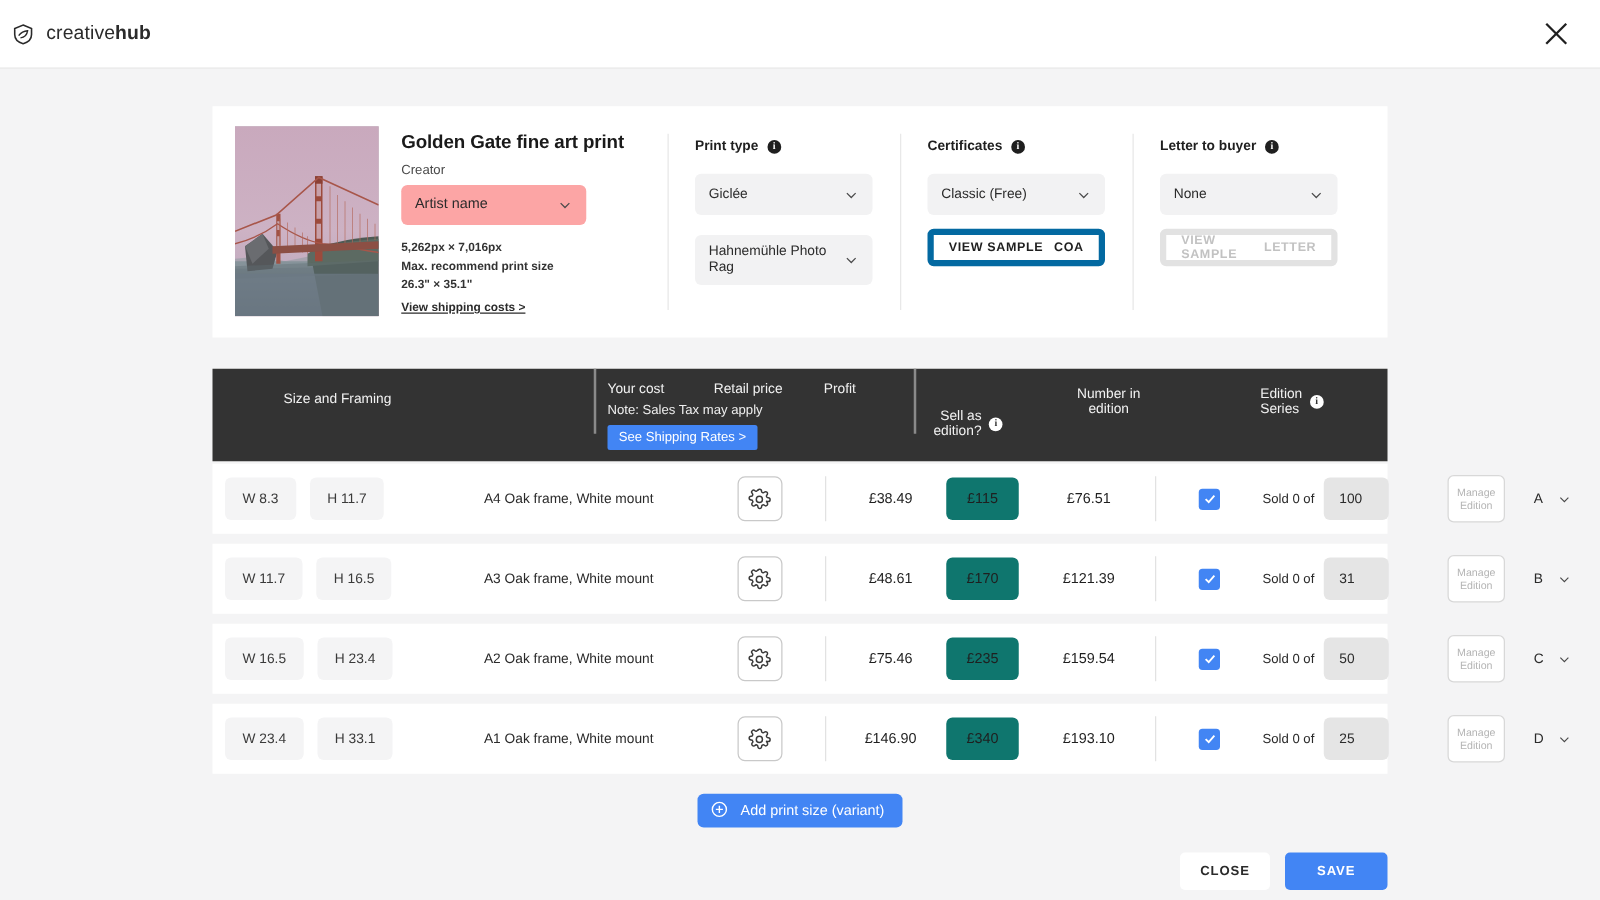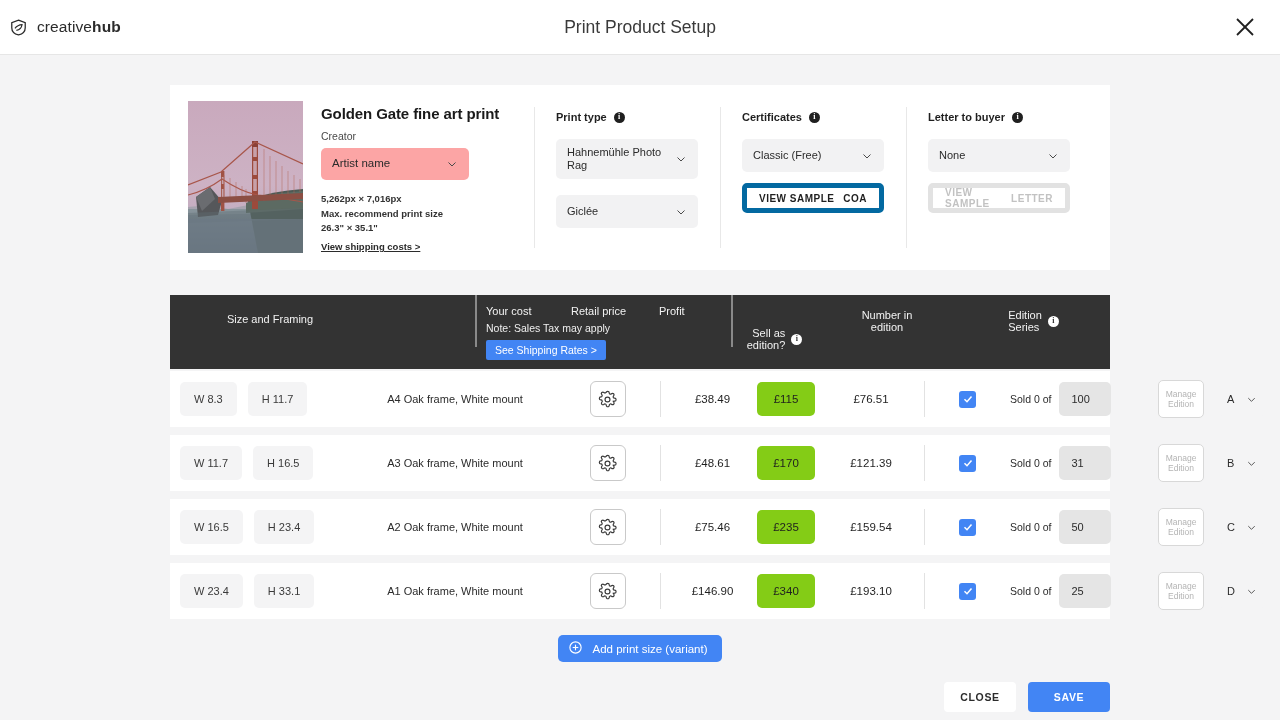--- a/index.html
+++ b/index.html
@@ -183,21 +183,21 @@
   }
   .sizes { display: flex; gap: 11px; padding-left: 10px; }
   .frame-txt { font-size: 11px; color: #2b2b2b; text-align: center; width: 100%; }
   .gearbtn {
     width: 36px; height: 36px; border: 1px solid #c9c9c9; border-radius: 6px;
     background: #fff; display: flex; align-items: center; justify-content: center;
     margin: 0 auto; cursor: pointer;
   }
   .cost-txt { font-size: 11.5px; color: #1f1f1f; text-align: center; width: 100%; }
   .retail-in {
-    background: #84cc16; border-radius: 5px; height: 34px; width: 58px;
+    background: #0f766e; border-radius: 5px; height: 34px; width: 58px;
     display: flex; align-items: center; justify-content: center;
     font-size: 11.5px; color: #1f1f1f; margin: 0 auto; cursor: text;
   }
   .chk {
     width: 17px; height: 17px; border-radius: 3px; background: #4285f4;
     display: flex; align-items: center; justify-content: center;
     margin: 0 auto; cursor: pointer;
   }
   .numcell { display: flex; align-items: center; gap: 8px; }
   .soldtxt { font-size: 10.5px; color: #2b2b2b; white-space: nowrap; }
@@ -245,21 +245,20 @@
 <div class="topbar">
   <div class="brand">
     <span class="brand-logo">
       <svg viewBox="0 0 24 24" width="19" height="19" fill="none" stroke="#2b2b2b" stroke-width="1.6">
         <path d="M12 2.6 L20.5 6 v6.2 c0 5-3.8 8-8.5 9.2 C7.3 20.2 3.5 17.2 3.5 12.2 V6 Z"></path>
         <path d="M7.5 13.2 c2.6-3.4 5.6-4.6 9-4.8 -0.6 4-3.4 6.6-7.2 7.2" stroke-width="1.4"></path>
       </svg>
     </span>
     <span class="brand-text"><span>creative</span><b>hub</b></span>
   </div>
-  <div class="app-title">Print Product Setup</div>
   <div class="close-x">
     <svg viewBox="0 0 24 24" width="24" height="24" stroke="#1f1f1f" stroke-width="1.8" fill="none">
       <line x1="4" y1="4" x2="20" y2="20"></line>
         <line x1="20" y1="4" x2="4" y2="20"></line>
     </svg>
   </div>
 </div>
 
 <div class="canvas">
 
@@ -323,30 +322,30 @@
       </div>
     </div>
 
     <div class="opts">
 
       <div class="optcol">
         <div class="opt-head">
           <span>Print type</span>
           <span class="info-dot">i</span>
         </div>
+        <div class="opt-sel">
+          <span class="lbl">Giclée</span>
+          <span class="chev">
+            <svg viewBox="0 0 24 24" width="12" height="12" fill="none" stroke="#4a4a4a" stroke-width="2">
+                <polyline points="5,9 12,16 19,9"></polyline>
+              </svg>
+          </span>
+        </div>
         <div class="opt-sel" style="min-height:40px;">
           <span class="lbl" style="max-width:96px;">Hahnemühle Photo Rag</span>
-          <span class="chev">
-            <svg viewBox="0 0 24 24" width="12" height="12" fill="none" stroke="#4a4a4a" stroke-width="2">
-                <polyline points="5,9 12,16 19,9"></polyline>
-              </svg>
-          </span>
-        </div>
-        <div class="opt-sel">
-          <span class="lbl">Giclée</span>
           <span class="chev">
             <svg viewBox="0 0 24 24" width="12" height="12" fill="none" stroke="#4a4a4a" stroke-width="2">
                 <polyline points="5,9 12,16 19,9"></polyline>
               </svg>
           </span>
         </div>
       </div>
 
       <div class="optcol">
         <div class="opt-head">

